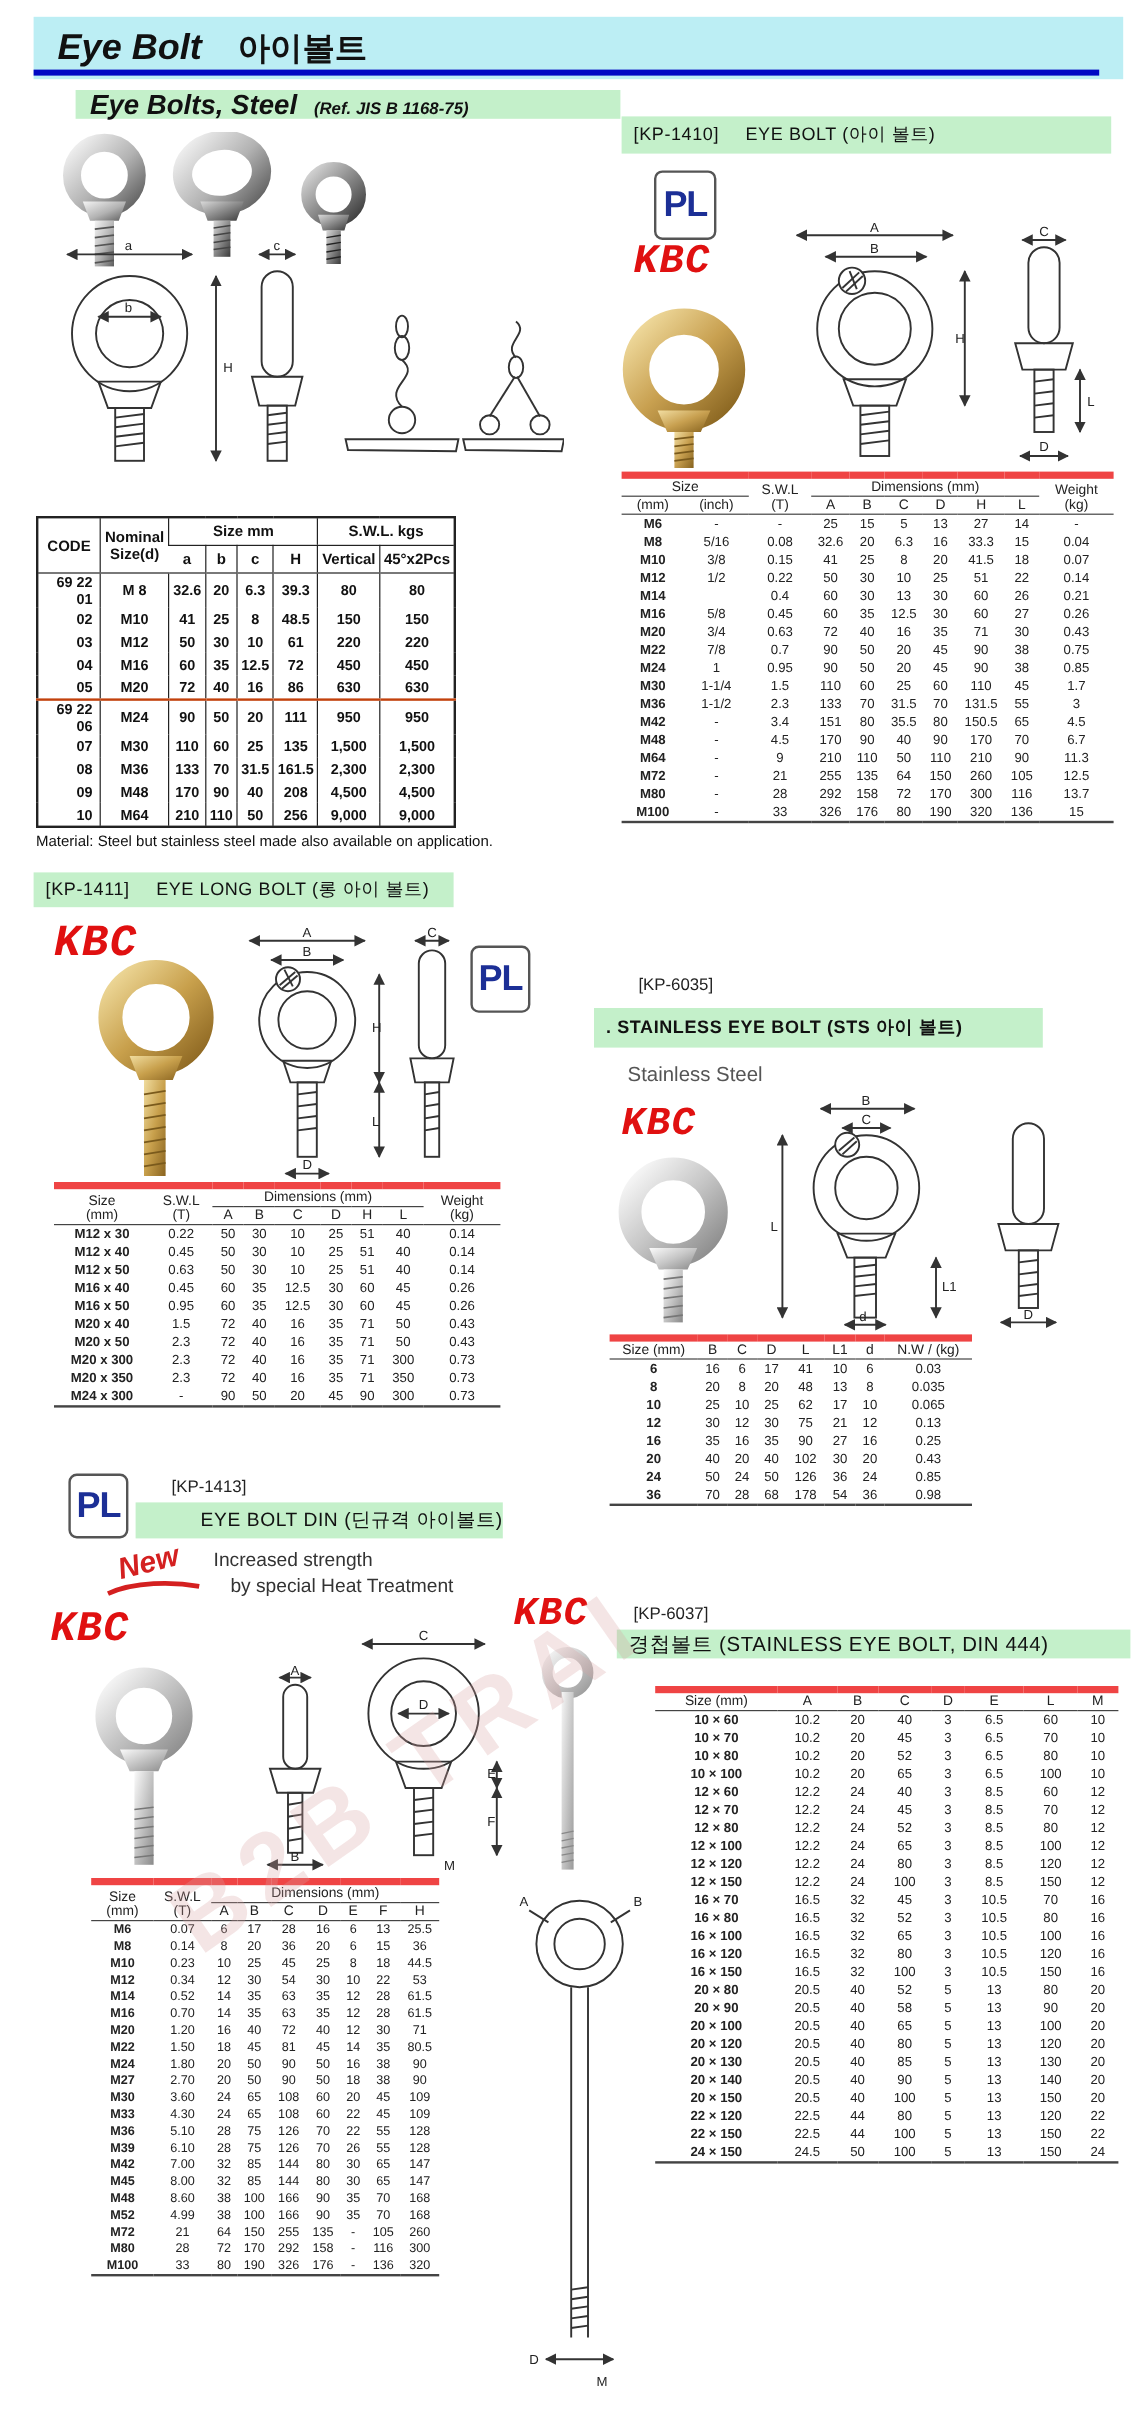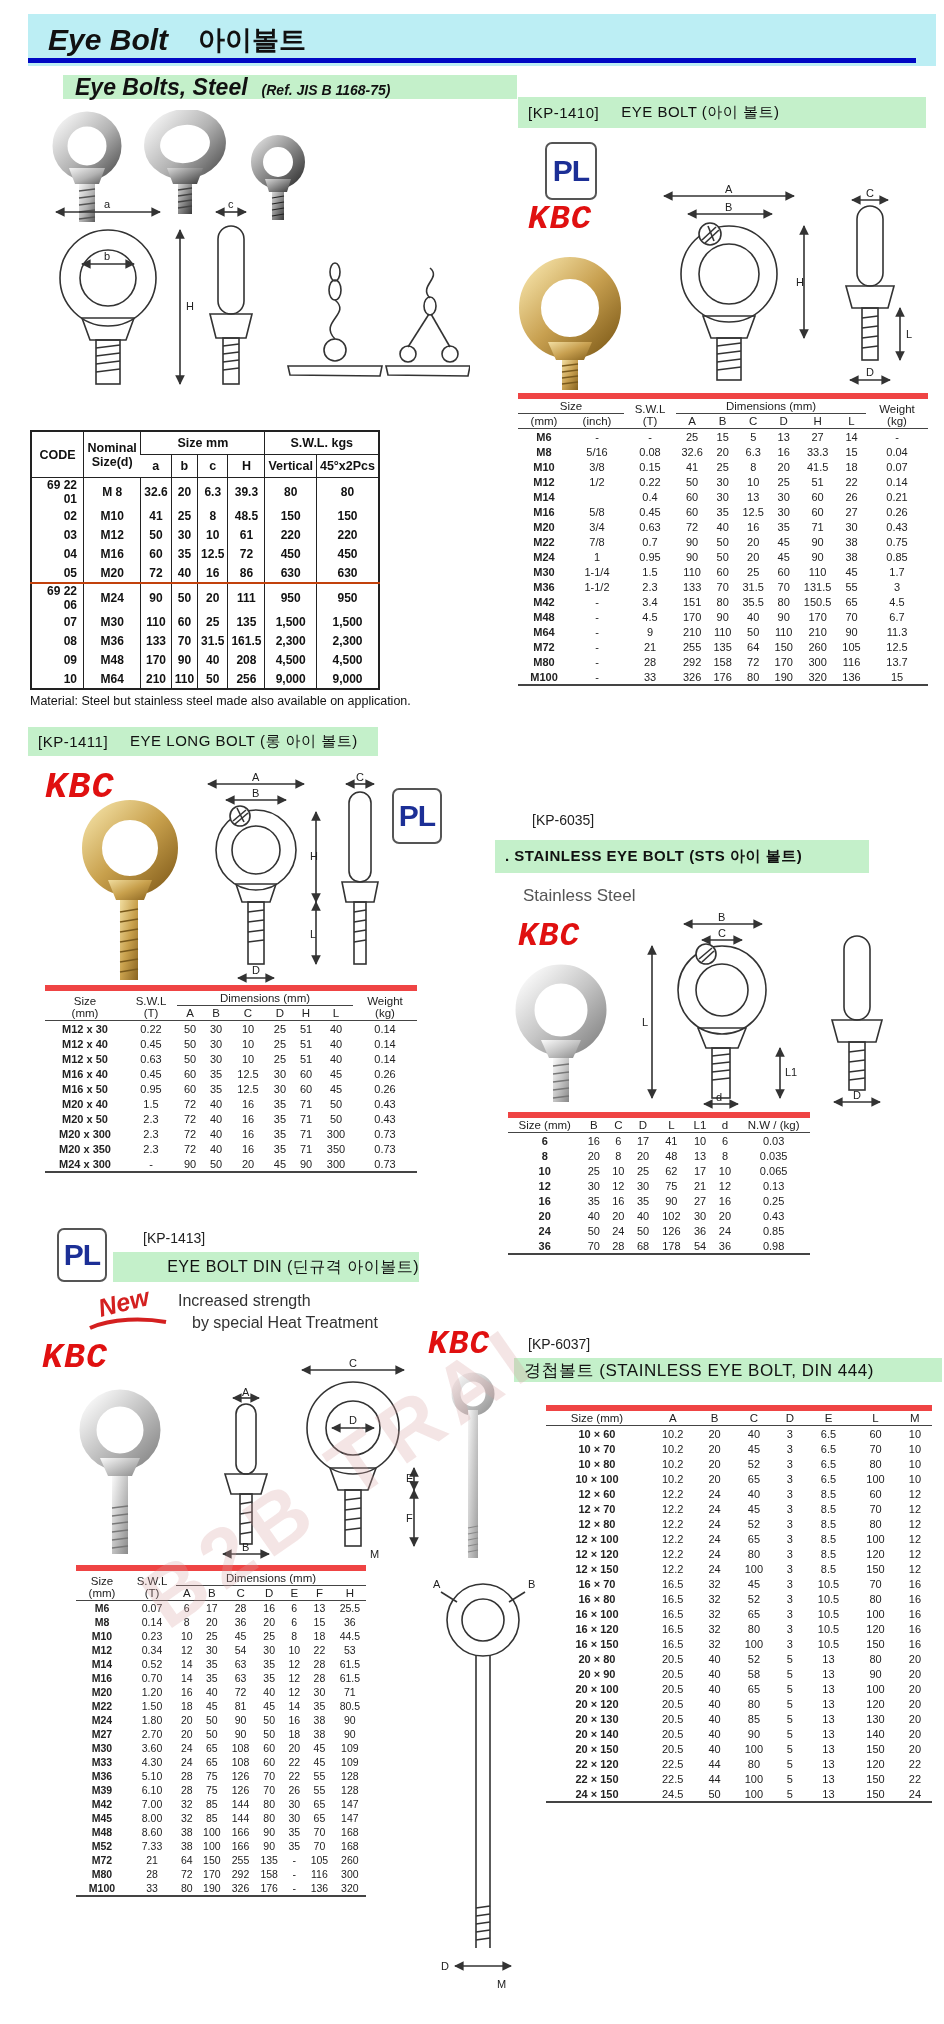--- a/index.html
+++ b/index.html
@@ -799,21 +799,21 @@
           <td>38</td>
           <td>100</td>
           <td>166</td>
           <td>90</td>
           <td>35</td>
           <td>70</td>
           <td>168</td>
         </tr>
         <tr>
           <td>M52</td>
-          <td>7.33</td>
+          <td>4.99</td>
           <td>38</td>
           <td>100</td>
           <td>166</td>
           <td>90</td>
           <td>35</td>
           <td>70</td>
           <td>168</td>
         </tr>
         <tr>
           <td>M72</td>

